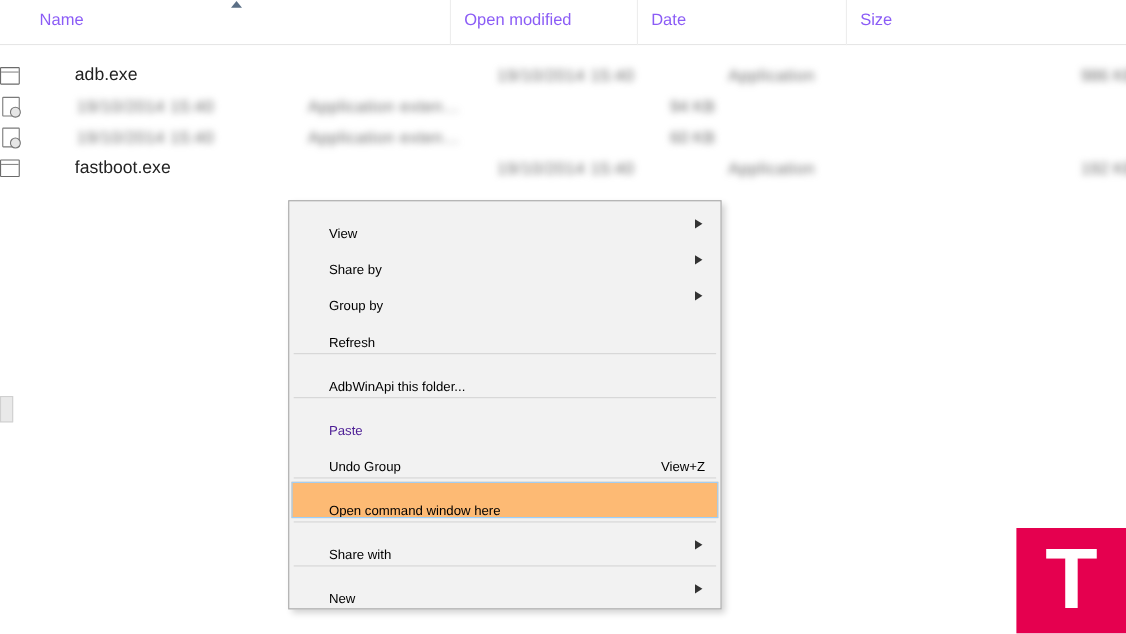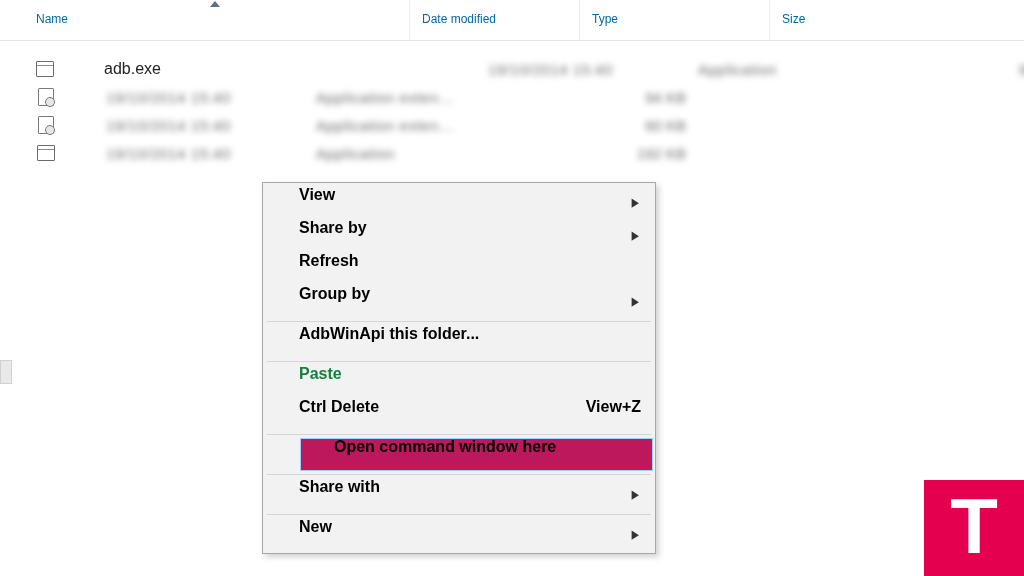--- a/index.html
+++ b/index.html
@@ -19,22 +19,22 @@
   .headers {
     display: flex;
     align-items: center;
     height: 40px;
     border-bottom: 1px solid #e6e6e6;
     user-select: none;
   }
   .header-cell {
     position: relative;
     padding: 0 12px 2px 12px;
-    color: #0369a1;       
-    font-size: 12px;
+    color: #8b5cf6;       
+    font-size: 15px;
     line-height: 40px;
     white-space: nowrap;
     border-right: 1px solid #ededed;
     box-sizing: border-box;
   }
   .header-cell:last-child { border-right: none; }
   .col-name  { width: 410px; padding-left: 36px; }
   .col-date  { width: 170px; }
   .col-type  { width: 190px; }
   .col-size  { width: 140px; text-align: left; }
@@ -51,21 +51,20 @@
   }
 
   
   .files {
     padding-top: 14px;
   }
   .file-row {
     display: flex;
     align-items: center;
     height: 28px;
-    padding-left: 36px;
     gap: 40px;
   }
   .file-row .icon {
     width: 20px;
     display: inline-flex;
     align-items: center;
     justify-content: center;
     margin-right: 10px;
   }
   .file-row .fname {
@@ -130,47 +129,45 @@
     top: 182px;
     width: 394px;
     background: #f2f2f2;
     border: 1px solid #a7a7a7;
     box-shadow: 3px 3px 6px rgba(0,0,0,0.18);
     padding: 3px 2px 2px 2px;
     box-sizing: border-box;
   }
   .menu-item {
     display: flex;
-    align-items: flex-start;
+    align-items: flex-end;
     height: 33px;
     padding: 0 12px 0 34px;
-    font-size: 16px;
+    font-size: 12px;
     color: #000;
     position: relative;
-    font-weight: bold;
-  }
-  .menu-item.disabled { color: #15803d; }
+  }
+  .menu-item.disabled { color: #4c1d95; }
   .menu-item .hotkey {
     margin-left: auto;
     padding-left: 20px;
   }
   .menu-item.has-sub::after {
     content: "▶";
     position: absolute;
     right: 14px;
     top: 50%;
     transform: translateY(-52%) scaleX(0.8);
     font-size: 11px;
     color: #333;
   }
   .menu-item.highlight {
-    background: #be185d;
+    background: #fdba74;
     outline: 1px solid #99d0ff;
     outline-offset: -1px;
-    margin-left: 35px;
   }
   .menu-sep {
     height: 0;
     border-top: 1px solid #d5d5d5;
     margin: 3px 2px;
   }
 
   
   .left-sliver {
     position: absolute;
@@ -205,24 +202,24 @@
 </style>
 </head>
 <body>
 
 <div class="headers">
   <div class="header-cell col-name">
     <span class="sort-arrow"></span>
     <span>Name</span>
   </div>
   <div class="header-cell col-date">
-    <span>Date modified</span>
+    <span>Open modified</span>
   </div>
   <div class="header-cell col-type">
-    <span>Type</span>
+    <span>Date</span>
   </div>
   <div class="header-cell col-size">
     <span>Size</span>
   </div>
 </div>
 
 <div class="files">
   <div class="file-row">
     <span class="icon">
         <span class="ico-exe"></span>
@@ -245,51 +242,52 @@
         <span class="ico-dll"></span>
       </span>
     <span class="fdate">19/10/2014 15:40</span>
     <span class="ftype">Application exten…</span>
     <span class="fsize">60 KB</span>
   </div>
   <div class="file-row">
     <span class="icon">
         <span class="ico-exe"></span>
       </span>
+    <span class="fname">fastboot.exe</span>
     <span class="fdate">19/10/2014 15:40</span>
     <span class="ftype">Application</span>
     <span class="fsize">192 KB</span>
   </div>
 </div>
 
 <div class="left-sliver"></div>
 
 <div class="context-menu">
   <div class="menu-item has-sub">
     <span>View</span>
   </div>
   <div class="menu-item has-sub">
     <span>Share by</span>
   </div>
+  <div class="menu-item has-sub">
+    <span>Group by</span>
+  </div>
   <div class="menu-item">
     <span>Refresh</span>
   </div>
-  <div class="menu-item has-sub">
-    <span>Group by</span>
-  </div>
   <div class="menu-sep"></div>
   <div class="menu-item">
     <span>AdbWinApi this folder...</span>
   </div>
   <div class="menu-sep"></div>
   <div class="menu-item disabled">
     <span>Paste</span>
   </div>
   <div class="menu-item">
-    <span>Ctrl Delete</span>
+    <span>Undo Group</span>
     <span class="hotkey">View+Z</span>
   </div>
   <div class="menu-sep"></div>
   <div class="menu-item highlight">
     <span>Open command window here</span>
   </div>
   <div class="menu-sep"></div>
   <div class="menu-item has-sub">
     <span>Share with</span>
   </div>

